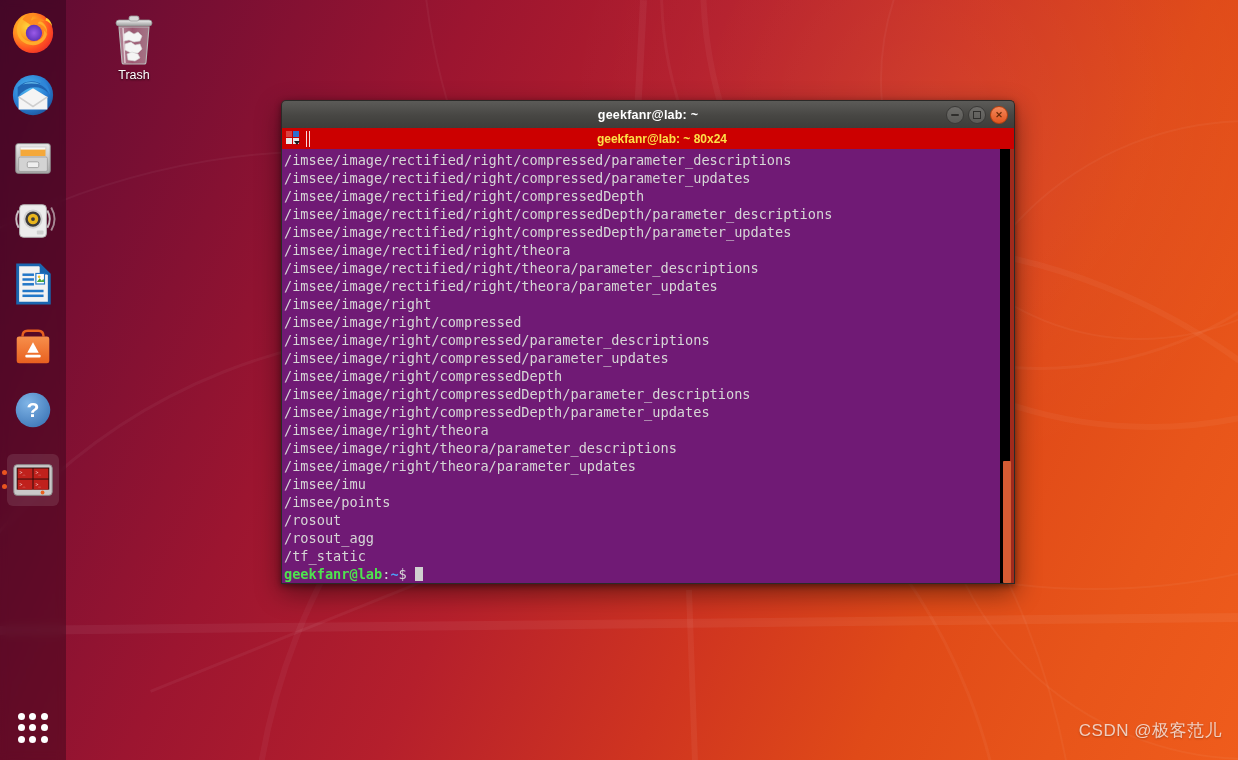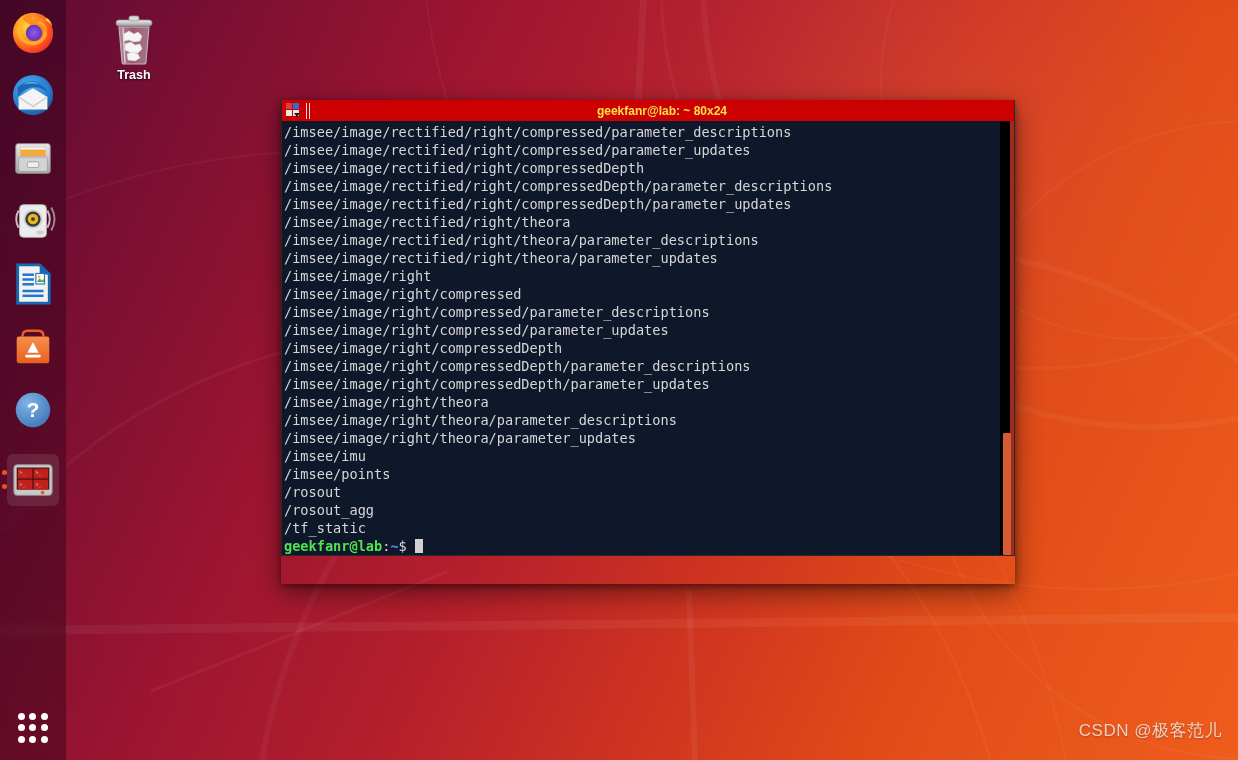--- a/index.html
+++ b/index.html
@@ -66,21 +66,21 @@
   #apps-grid {
     position:absolute; left:7px; top:702px; width:52px; height:52px;
     display:grid; grid-template-columns:repeat(3,1fr); grid-template-rows:repeat(3,1fr);
     place-items:center; padding:9px;
   }
   #apps-grid i { width:7px; height:7px; border-radius:50%; background:#fff; display:block; }
 
   
   #trash-icon {
     position:absolute; left:101px; top:14px; width:66px; height:76px;
-    text-align:center; z-index:5;font-weight:bold;
+    text-align:center; z-index:5;
   }
   #trash-icon .label {
     color:#fff; font-size:12.5px; margin-top:2px;
     text-shadow:0 1px 2px rgba(0,0,0,0.8);
     font-family:"Liberation Sans", sans-serif;
   }
 
   
   #terminal-window {
     position:absolute; left:281px; top:100px; width:734px; height:484px;
@@ -143,21 +143,21 @@
     width:1px; height:16px; background:#ffffff; opacity:.85;
     margin-left:3px;
   }
   #tabbar .sep2 { margin-left:2px; }
   #tab-title {
     flex:1; text-align:center; color:#fde047; font-size:12px; font-weight:bold;
     font-family:"Liberation Sans", sans-serif;
   }
 
   #term-body {
-    height:435px; background:#0f172a; position:relative;
+    height:435px; background:#701a75; position:relative;
     border-left:1px solid #2b2a28; border-right:1px solid #2b2a28;
     border-bottom:1px solid #2b2a28;
     overflow:hidden;
   }
   #term-text {
     position:absolute; left:2px; top:2px; right:20px;
     font-family:"DejaVu Sans Mono", monospace;
     font-size:13.6px; line-height:18px;
     color:#d6d6d6; white-space:pre;
   }
@@ -386,20 +386,34 @@
       <i></i>
       <i></i>
     <i></i>
       <i></i>
       <i></i>
   </div>
 </div>
 
 <div id="terminal-window">
 
+  <div id="titlebar">
+    <span class="title">geekfanr@lab: ~</span>
+    <div id="win-controls">
+      <div class="wbtn">
+          <span class="bar"></span>
+        </div>
+      <div class="wbtn">
+          <span class="sq"></span>
+        </div>
+      <div class="wbtn close">
+          <span class="glyph">✕</span>
+        </div>
+    </div>
+  </div>
 
   <div id="tabbar">
     <div id="tab-list-icon">
       <span class="q q1"></span>
         <span class="q q2"></span>
         <span class="q q3"></span>
         <span class="q q4"></span>
       <span class="arw"></span>
     </div>
     <div class="sep"></div>

